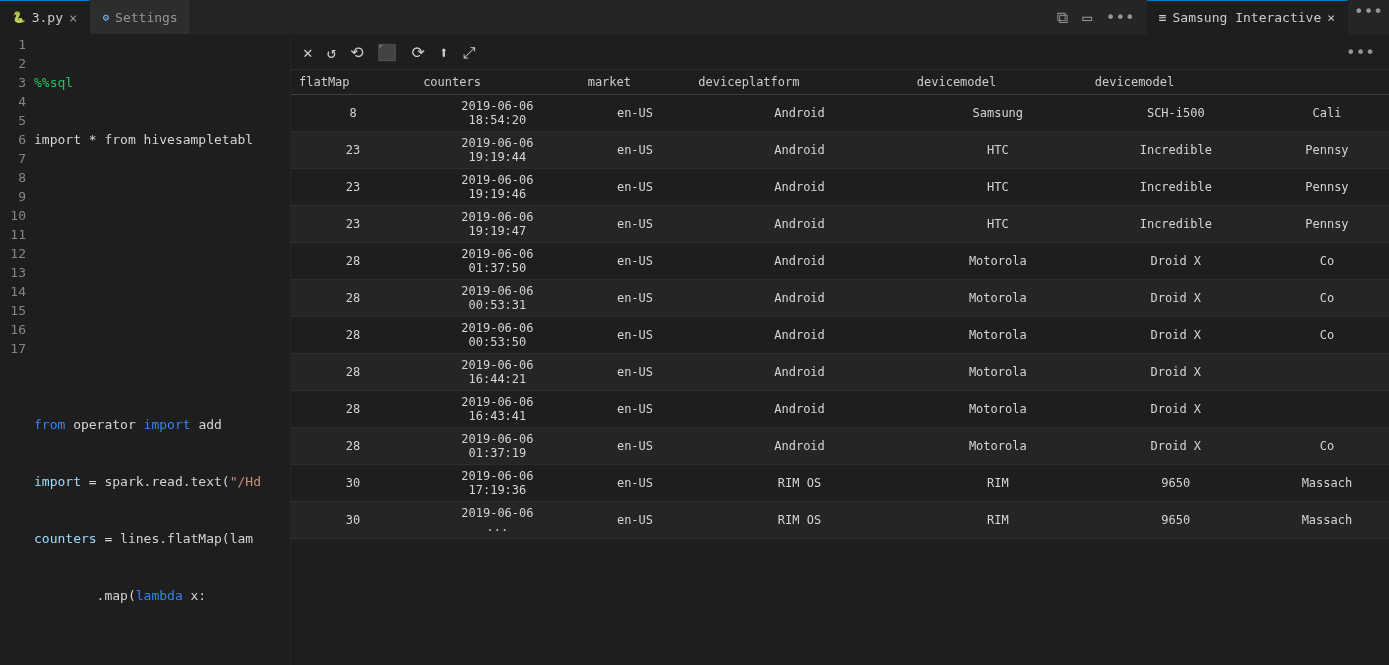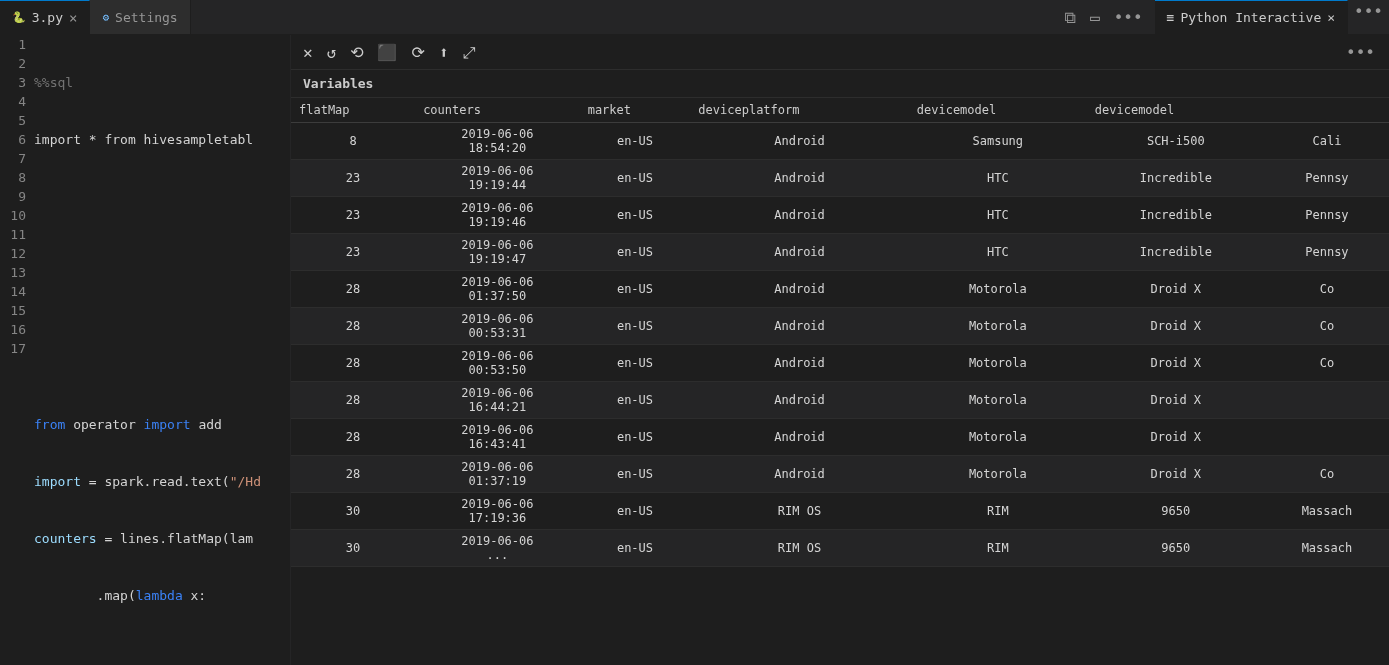--- a/index.html
+++ b/index.html
@@ -116,21 +116,21 @@
       font-size: 13px;
       line-height: 19px;
       white-space: pre;
       color: #d4d4d4;
     }
     .code-line { height: 19px; overflow: hidden; }
 
     .kw { color: #3b82f6; }
     .str { color: #ce9178; }
     .var { color: #9cdcfe; }
-    .magic { color: #737373; }
+    .magic { color: #22c55e; }
 
     
     .python-panel {
       flex: 1;
       background: #1e1e1e;
       border-left: 1px solid #252526;
       display: flex;
       flex-direction: column;
       overflow: hidden;
     }
@@ -208,21 +208,21 @@
     <span>Settings</span>
   </div>
   <div class="tab-spacer"></div>
   <div class="tab-actions">
     <span class="tab-action-btn">⧉</span>
     <span class="tab-action-btn">▭</span>
     <span class="tab-action-btn">•••</span>
   </div>
   <div class="python-tab-area">
     <span>≡</span>
-    <span>Python Interactive</span>
+    <span>Samsung Interactive</span>
     <span class="close-btn">×</span>
   </div>
   <span class="more-btn">•••</span>
 </div>
 
 <div class="main-area">
 
   <div class="editor-panel">
     <div class="editor-content">
       <div class="line-numbers">
@@ -273,23 +273,20 @@
       <span class="toolbar-btn">↺</span>
       <span class="toolbar-btn">⟲</span>
       <span class="toolbar-btn">⬛</span>
       <span class="toolbar-btn">⟳</span>
       <span class="toolbar-btn">⬆</span>
       <span class="toolbar-btn">⤢</span>
       <span style="flex:1"></span>
       <span class="more-btn">•••</span>
     </div>
 
-    <div class="variables-section">
-      <span>Variables</span>
-    </div>
 
     <div class="data-table">
       <table>
         <thead>
           <tr>
             <th>flatMap</th>
             <th>counters</th>
             <th>market</th>
             <th>deviceplatform</th>
             <th>devicemodel</th>

